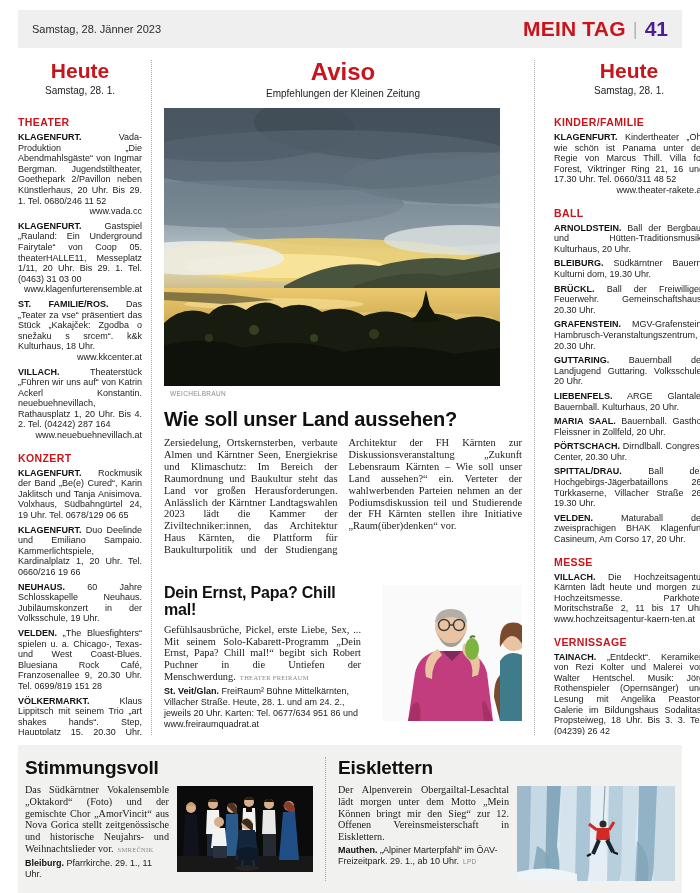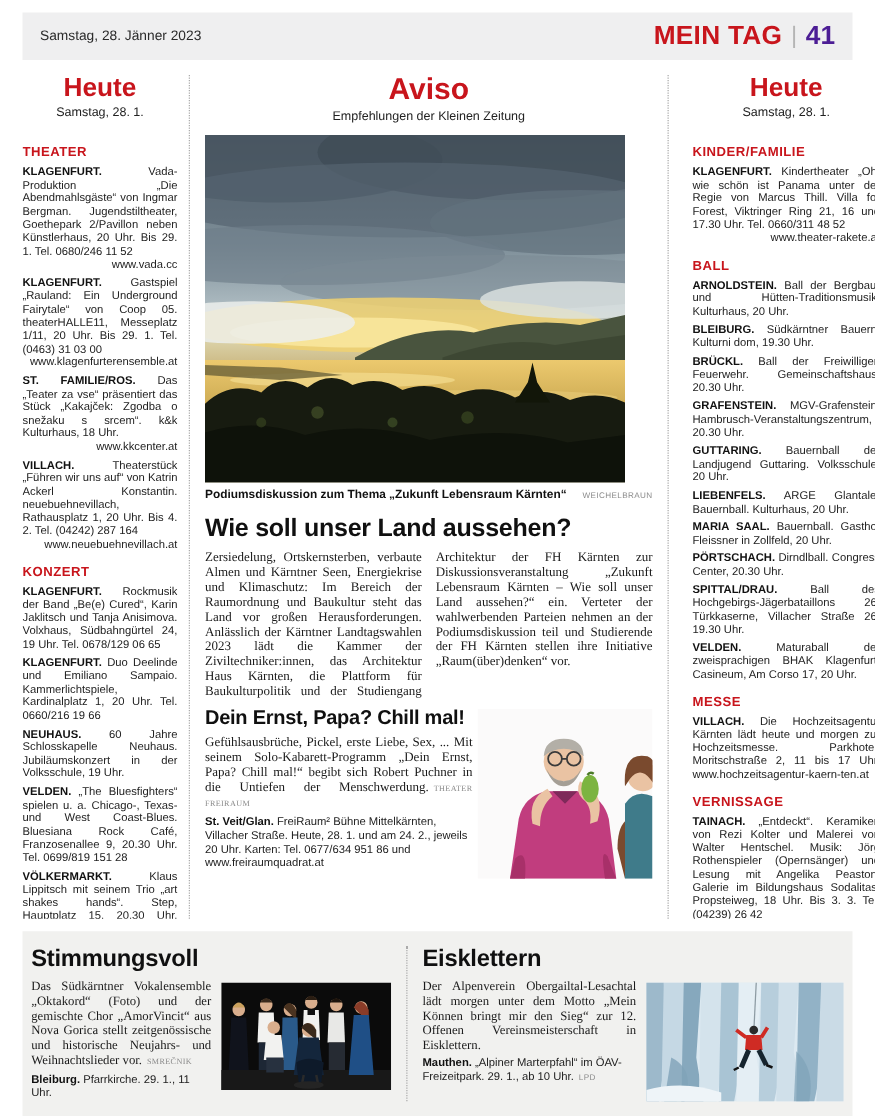--- a/index.html
+++ b/index.html
@@ -38,21 +38,21 @@
   .photo-main { width:336px; height:278px; display:block; }
   .caption-row { display:flex; align-items:baseline; justify-content:space-between; margin:4px 0 12px; }
   .caption { font-size:9.5px; font-weight:700; color:#111; }
   .credit { font-size:6.5px; color:#8a8a8a; letter-spacing:.3px; white-space:nowrap; margin-left:6px; }
   .headline1 { font-size:20px; font-weight:800; color:#101010; line-height:1.05; margin-bottom:7px; letter-spacing:-.2px; }
   .bodycols { column-count:2; column-gap:11px; height:126px; column-fill:auto; }
   .serif { font-family:"Liberation Serif", serif; font-size:10.4px; line-height:11.9px; text-align:justify; hyphens:auto; color:#1a1a1a; }
   .infoline { font-size:9px; line-height:11px; color:#222; margin-top:2px; text-align:left; }
   .infoline b { font-weight:800; color:#111; }
 
-  .art2 { display:flex; margin-top:0; gap:4px; }
+  .art2 { display:flex; margin-top:22px; gap:21px; }
   .art2-text { flex:1; min-width:0; }
   .headline2 { font-size:16px; font-weight:800; color:#101010; line-height:1.05; margin-bottom:5px; letter-spacing:-.2px; }
   .photo-kabarett { width:140px; height:136px; flex:none; }
   .credit-inline { font-size:6.5px; color:#8a8a8a; letter-spacing:.3px; margin-left:4px; }
 
   
   .bottom { margin-top:10px; height:148px; background:#f1f1ef; display:flex; padding:12px 7px; }
   .b-art { overflow:hidden; }
   .b-left { width:288px; flex:none; }
   .b-right { flex:1; border-left:1px dotted #ababab; margin-left:12px; padding-left:12px; }
@@ -147,21 +147,20 @@
         <path d="M0,278 L0,215 Q20,196 45,206 Q60,190 82,202 Q100,188 118,200 Q140,192 158,204 Q180,196 200,208 Q225,198 248,210 Q270,200 292,212 Q315,204 336,214 L336,278 Z" fill="#171b10"></path>
         <path d="M255,212 L262,182 L269,212 Z M248,214 L262,192 L276,214 Z" fill="#121609"></path>
         <path d="M0,278 L0,238 Q40,226 80,240 Q130,228 180,244 Q240,232 290,246 L336,240 L336,278 Z" fill="#0e120a"></path>
         <circle cx="90" cy="222" r="5" fill="#3e4a26" opacity="0.8"></circle>
           <circle cx="150" cy="230" r="4" fill="#42512a" opacity="0.7"></circle>
         <circle cx="210" cy="226" r="5" fill="#36421f" opacity="0.8"></circle>
           <circle cx="45" cy="230" r="4" fill="#36421f" opacity="0.7"></circle>
       </svg>
 
       <div class="caption-row">
-        <span class="caption">Podiumsdiskussion zum Thema „Zukunft Lebensraum Kärnten“</span>
         <span class="credit">WEICHELBRAUN</span>
       </div>
 
       <div class="headline1">Wie soll unser Land aussehen?</div>
 
       <div class="bodycols">
         <p class="serif">Zersiedelung, Ortskernsterben, verbaute Almen und Kärntner Seen, Energiekrise und Klimaschutz: Im Bereich der Raumordnung und Baukultur steht das Land vor großen Herausforderungen. Anlässlich der Kärntner Landtagswahlen 2023 lädt die Kammer der Ziviltechniker:innen, das Architektur Haus Kärnten, die Plattform für Baukulturpolitik und der Studiengang Architektur der FH Kärnten zur Diskussionsveranstaltung „Zukunft Lebensraum Kärnten – Wie soll unser Land aussehen?“ ein. Verteter der wahlwerbenden Parteien nehmen an der Podiumsdiskussion teil und Studierende der FH Kärnten stellen ihre Initiative „Raum(über)denken“ vor.</p>
       </div>
 
       <div class="art2">

